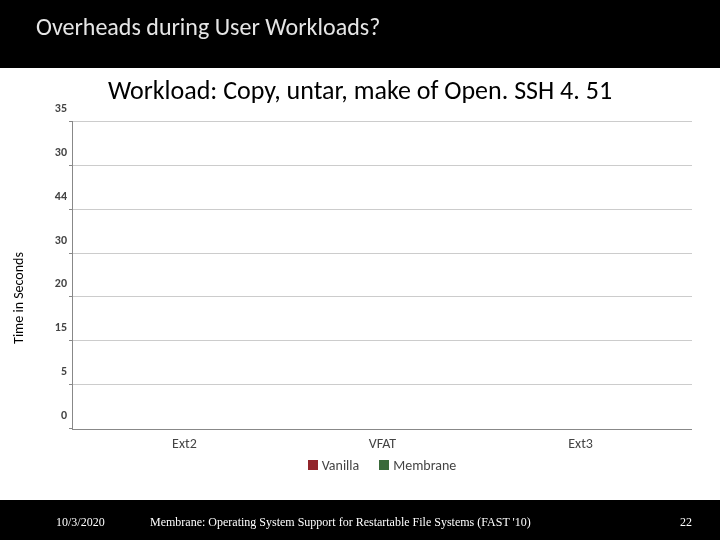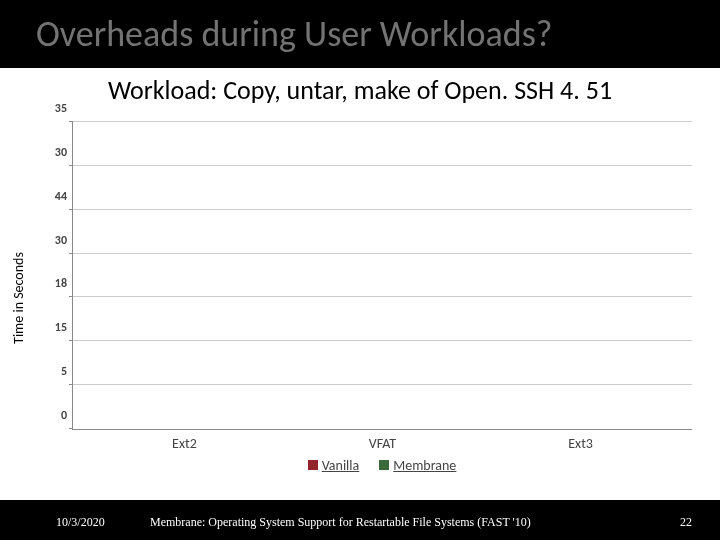--- a/index.html
+++ b/index.html
@@ -15,22 +15,22 @@
     position: relative;
     width: 720px;
     height: 540px;
   }
   .title {
     position: absolute;
     top: 12px;
     left: 0;
     right: 0;
     padding-left: 36px;
-    color: #737373;
-    font-size: 36px;
+    color: #e5e5e5;
+    font-size: 24px;
     font-weight: 400;
     letter-spacing: 0px;
     white-space: nowrap;
   }
   .content {
     position: absolute;
     top: 68px;
     left: 0;
     right: 0;
     bottom: 40px;
@@ -123,21 +123,20 @@
     position: absolute;
     left: 42px;
     right: 0;
     bottom: 0;
     height: 18px;
     display: flex;
     justify-content: center;
     gap: 20px;
     font-size: 14px;
     color: #444;
-    text-decoration: underline;
   }
   .legend-item {
     display: flex;
     align-items: center;
     gap: 4px;
   }
   .swatch {
     width: 10px;
     height: 10px;
   }
@@ -191,21 +190,21 @@
 
         <div class="gridline" style="bottom:14.2857%"></div>
         <div class="ytick" style="bottom:14.2857%">5</div>
         <div class="ytickmark" style="bottom:14.2857%"></div>
 
         <div class="gridline" style="bottom:28.5714%"></div>
         <div class="ytick" style="bottom:28.5714%">15</div>
         <div class="ytickmark" style="bottom:28.5714%"></div>
 
         <div class="gridline" style="bottom:42.8571%"></div>
-        <div class="ytick" style="bottom:42.8571%">18</div>
+        <div class="ytick" style="bottom:42.8571%">20</div>
         <div class="ytickmark" style="bottom:42.8571%"></div>
 
         <div class="gridline" style="bottom:57.1428%"></div>
         <div class="ytick" style="bottom:57.1428%">30</div>
         <div class="ytickmark" style="bottom:57.1428%"></div>
 
         <div class="gridline" style="bottom:71.4285%"></div>
         <div class="ytick" style="bottom:71.4285%">44</div>
         <div class="ytickmark" style="bottom:71.4285%"></div>
 

